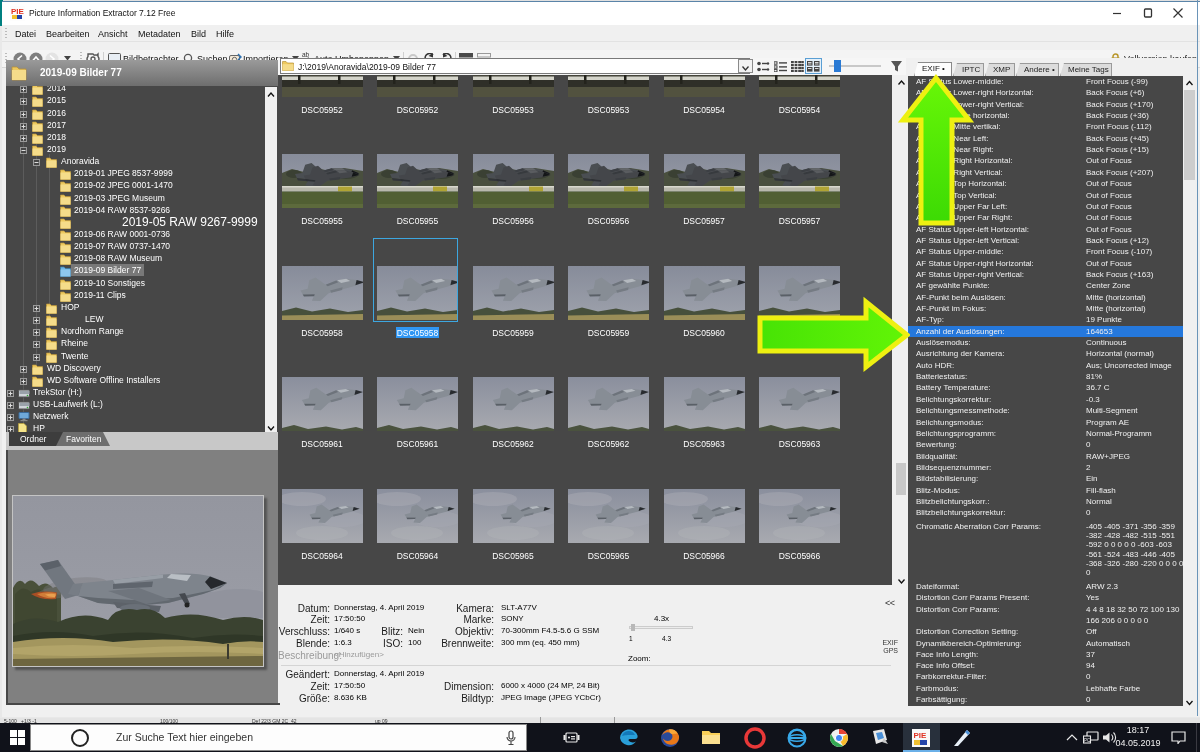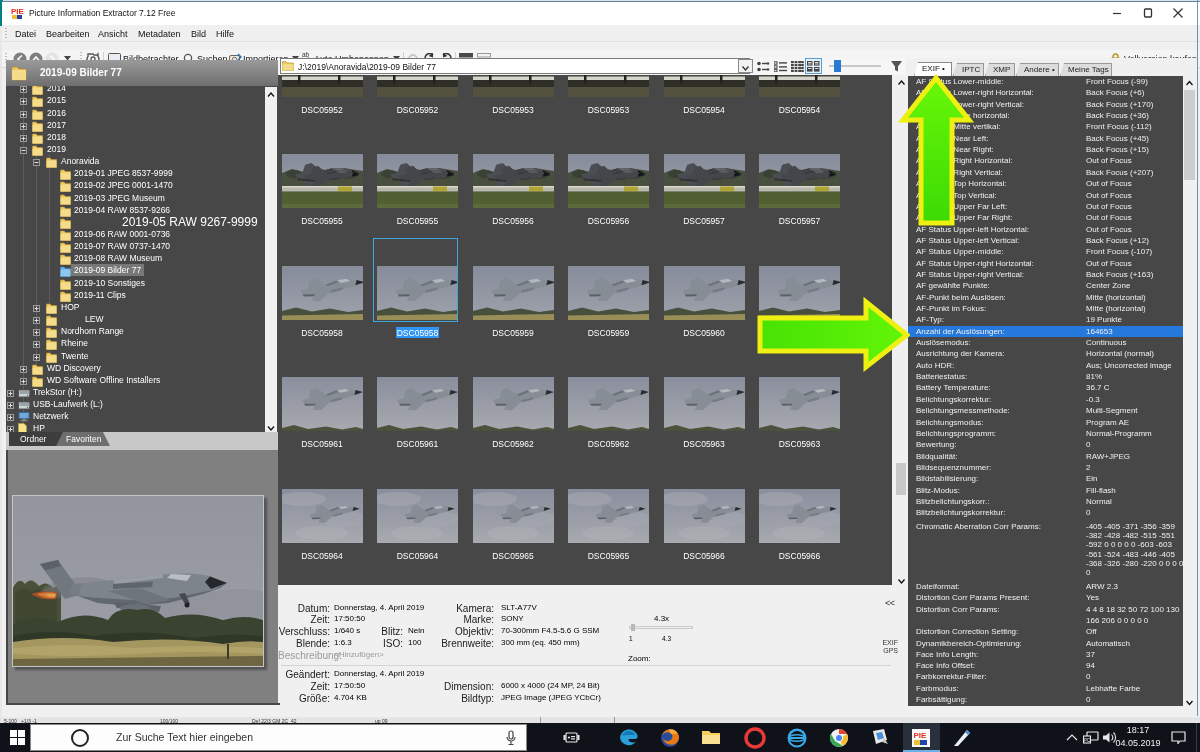--- a/index.html
+++ b/index.html
@@ -938,21 +938,21 @@
 <div class="dv" style="left:351px;top:50px;font-size:6.5px;">1</div>
         <div class="dv" style="left:384px;top:50px;font-size:6.5px;">4.3</div>
 <div class="dl" style="left:0px;top:64.7px;width:52px;color:#9a9a9a;">Beschreibung:</div>
         <div class="dv" style="left:56px;top:64.7px;color:#9a9a9a;">&lt;Hinzufügen&gt;</div>
 <div class="abs" style="left:3px;top:80px;width:610px;height:1px;background:#d4d4d4;"></div>
 <div class="dl" style="left:0px;top:84px;width:52px;">Geändert:</div>
         <div class="dv" style="left:56px;top:84px;">Donnerstag, 4. April 2019</div>
 <div class="dl" style="left:0px;top:96px;width:52px;">Zeit:</div>
         <div class="dv" style="left:56px;top:96px;">17:50:50</div>
 <div class="dl" style="left:0px;top:108px;width:52px;">Größe:</div>
-        <div class="dv" style="left:56px;top:108px;">4.704 KB</div>
+        <div class="dv" style="left:56px;top:108px;">8.636 KB</div>
 <div class="dl" style="left:140px;top:96px;width:76px;">Dimension:</div>
         <div class="dv" style="left:223px;top:96px;">6000 x 4000 (24 MP, 24 Bit)</div>
 <div class="dl" style="left:140px;top:108px;width:76px;">Bildtyp:</div>
         <div class="dv" style="left:223px;top:108px;">JPEG Image (JPEG YCbCr)</div>
 <div class="dv" style="left:607px;top:13px;font-size:9px;color:#333;letter-spacing:-0.5px;">&lt;&lt;</div>
 <div class="dv" style="left:598px;top:54px;font-size:7px;color:#333;text-align:right;width:22px;line-height:8px;">EXIF<br>GPS</div>
 </div>
   </div>
   <div id="rightpanel">
     <div id="extabs">

